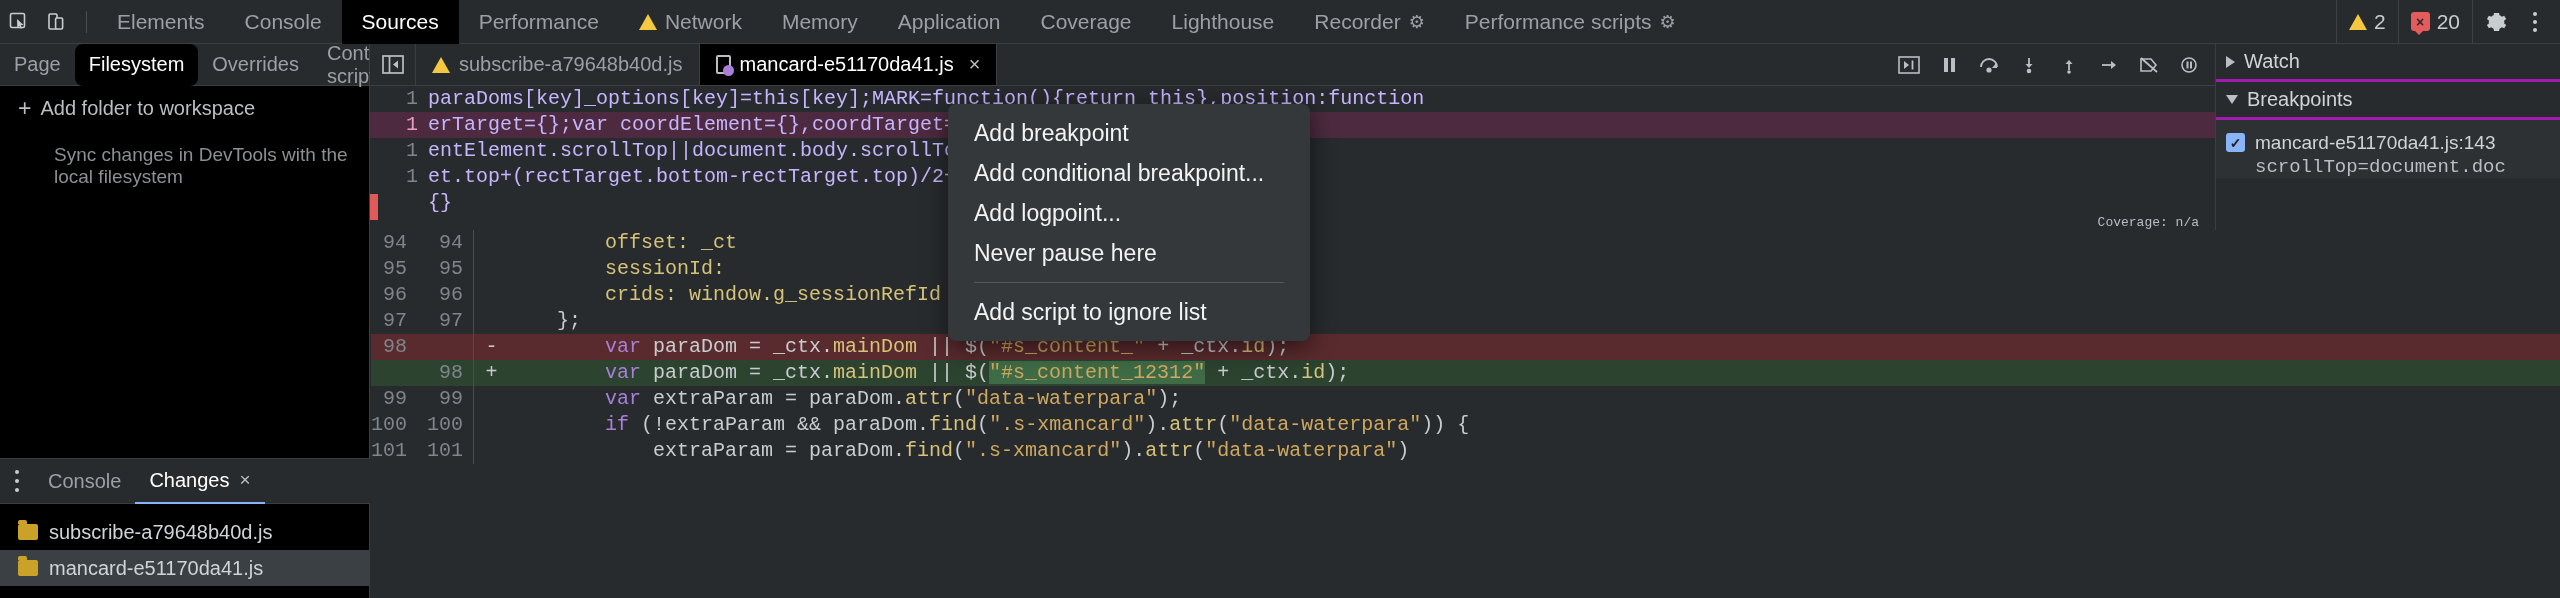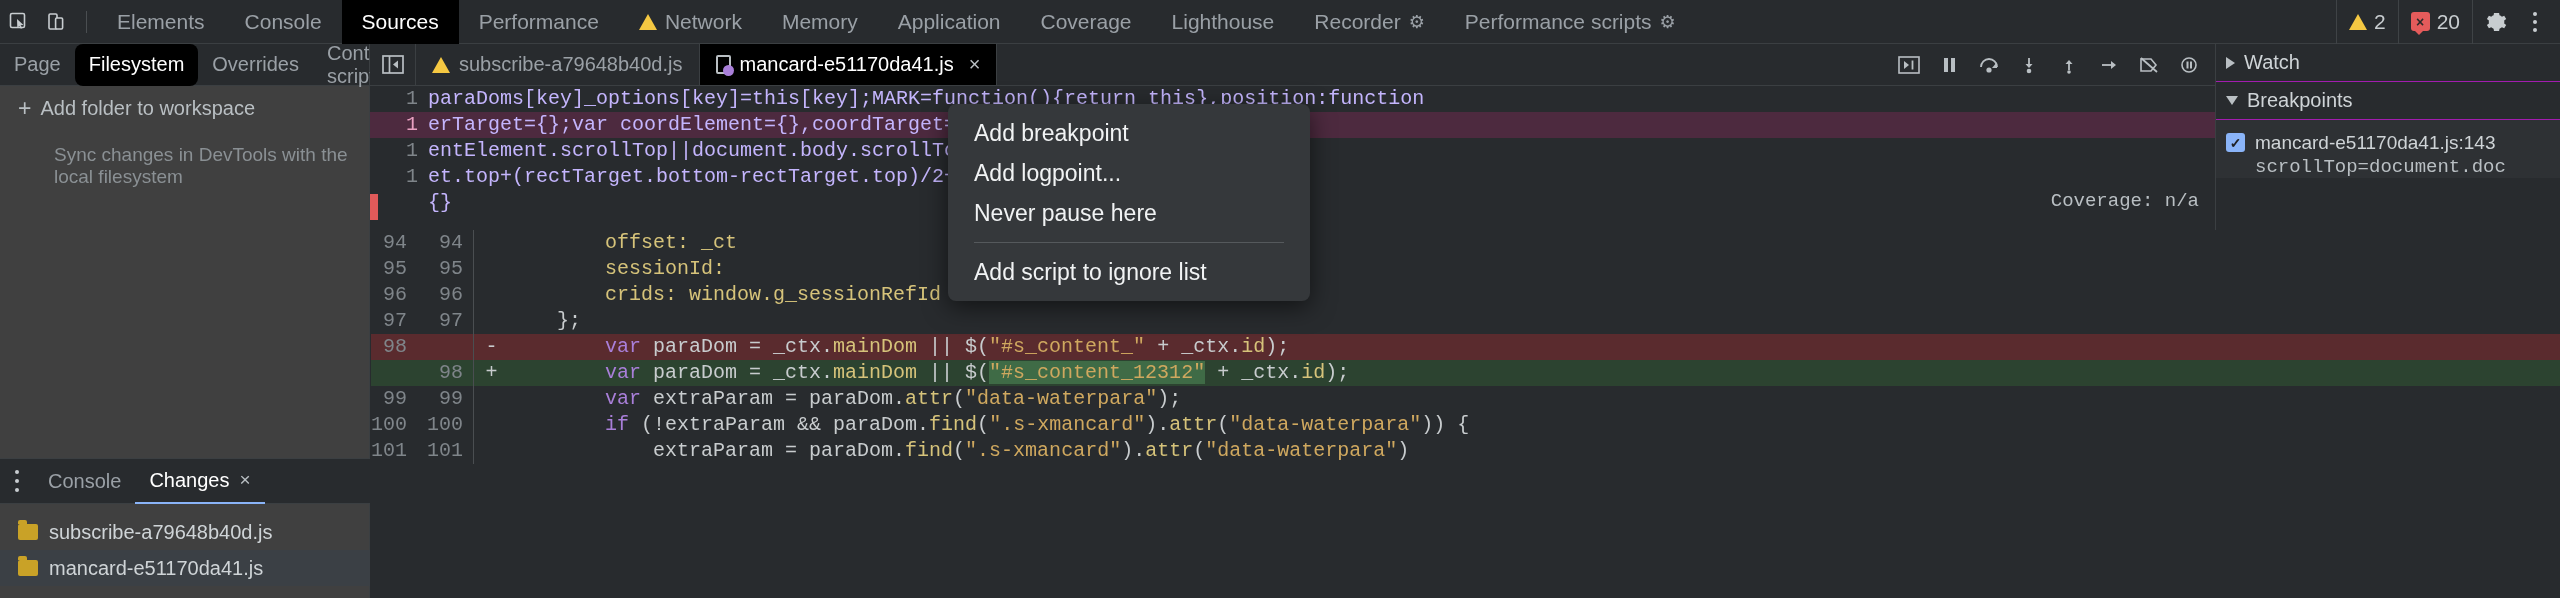--- a/index.html
+++ b/index.html
@@ -35,21 +35,21 @@
   #topbar-right { margin-left:auto; display:flex; align-items:center; height:44px; padding-right:8px; }
   .count-chip { display:flex; align-items:center; gap:7px; padding:0 12px; height:44px; font-size:21px; color:#c8cdd0; border-left:1px solid #3f4346; }
   .err-sq { width:19px;height:19px;background:#e45b5b;border-radius:3px;display:flex;align-items:center;justify-content:center;color:#2a2a2a;font-size:14px;font-weight:bold;position:relative;}
   .err-sq::after{content:"";position:absolute;bottom:-4px;left:3px;border-left:5px solid transparent;border-right:5px solid transparent;border-top:5px solid #e45b5b;}
   .gear { width:46px;height:44px;display:flex;align-items:center;justify-content:center;border-left:1px solid #3f4346;}
   .kebab { width:34px;height:44px;display:flex;flex-direction:column;align-items:center;justify-content:center;gap:4px;}
   .kebab i { width:4px;height:4px;background:#c8cdd0;border-radius:50%;display:block;}
 
   
   #main { display:flex; height:554px; }
-  #left { width:370px; background:#404040; border-right:1px solid #3b3f42; display:flex; flex-direction:column;}
+  #left { width:370px; background:#000000; border-right:1px solid #3b3f42; display:flex; flex-direction:column;}
   #center { flex:1; display:flex; flex-direction:column; min-width:0; position:relative;}
   #right { width:345px; background:#282b2e; border-left:1px solid #3b3f42;}
 
   
   #nav-tabs { height:42px; display:flex; align-items:center; background:#282b2e; border-bottom:1px solid #3b3f42;}
   .sub-tab { height:42px; padding:0 14px; display:flex; align-items:center; font-size:20px; color:#9aa0a6;}
   .sub-tab.active { background:#000; color:#fff;border-radius:8px;}
 
   #addfolder { height:44px; display:flex; align-items:center; gap:9px; padding:0 18px; font-size:20px; color:#b9bfc3;}
   .plus { font-size:23px; line-height:1; color:#b9bfc3;}
@@ -76,25 +76,25 @@
   .tabclose { font-size:20px; color:#b9bfc3; margin-left:6px;}
   .jsdoc { width:15px;height:19px; border:2px solid #b9bfc3; border-radius:2px; position:relative; flex:none;}
   .jsdoc .dot { position:absolute; right:-5px; bottom:-4px; width:11px;height:11px;border-radius:50%;background:#a97fd9;}
 
   
   #code { flex:1; background:#282b2e; position:relative; overflow:hidden; font-family:"Liberation Mono", monospace; font-size:20px; line-height:26px;}
   .cl { display:flex; white-space:pre;}
   .gut { width:58px; text-align:right; padding-right:10px; color:#7f858a; flex:none;}
   #code .codetext { color:#c4b5fd; }
 
-  #coverage { position:absolute; right:16px; top:102px; font-size:19px; color:#b9bfc3;}
+  #coverage { position:absolute; right:16px; top:124px; font-size:13px; color:#b9bfc3;}
   #bp-marker { position:absolute; left:0; width:8px; top:108px; height:26px; background:#e05a5a;}
 
   
-  .rs-head { height:38px; display:flex; align-items:center; gap:9px; padding:0 10px; font-size:20px; color:#cfd4d7; border-bottom:1px solid #a21caf;}
+  .rs-head { height:38px; display:flex; align-items:center; gap:9px; padding:0 10px; font-size:20px; color:#cfd4d7; border-bottom:3px solid #a21caf;}
   .tri { width:0;height:0;border-top:6px solid transparent;border-bottom:6px solid transparent;border-left:9px solid #b9bfc3;}
   .tri.open { border-left:6px solid transparent;border-right:6px solid transparent;border-top:9px solid #b9bfc3;border-bottom:0;}
   #bp-row { display:flex; gap:10px; padding:10px 10px 0 10px; background:#2e3134;}
   .cbx { width:19px;height:19px;background:#8ab4f8;border-radius:3px;display:flex;align-items:center;justify-content:center;color:#202124;font-size:14px;font-weight:bold;flex:none;margin-top:3px;}
   .bp-text { font-size:19px; color:#cfd4d7; line-height:26px;}
   .bp-sub { font-family:"Liberation Mono", monospace; font-size:19px; color:#b9bfc3;}
 
   
   #dbg-tools { display:flex; align-items:center; gap:0; margin-left:auto; padding-right:6px;}
   .dbg { width:40px; height:42px; display:flex; align-items:center; justify-content:center; color:#b9bfc3; font-size:19px;}
@@ -367,20 +367,23 @@
       <div class="cl" style="height: 26px;"><span class="gut" style="width: 46px;">100</span><span class="gut" style="width: 56px;">100</span><span style="width: 36px; text-align: center; flex: 0 0 auto; color: rgb(200, 204, 206); border-left: 1px solid rgb(74, 78, 81);"> </span><span style="white-space: pre;"><span style="color: rgb(200, 204, 206);">        </span><span style="color: rgb(169, 127, 217);">if</span><span style="color: rgb(200, 204, 206);"> (!extraParam &amp;&amp; paraDom.</span><span style="color: rgb(214, 195, 122);">find</span><span style="color: rgb(200, 204, 206);">(</span><span style="color: rgb(207, 168, 95);">".s-xmancard"</span><span style="color: rgb(200, 204, 206);">).</span><span style="color: rgb(214, 195, 122);">attr</span><span style="color: rgb(200, 204, 206);">(</span><span style="color: rgb(207, 168, 95);">"data-waterpara"</span><span style="color: rgb(200, 204, 206);">)) {</span></span></div>
       <div class="cl" style="height: 26px;"><span class="gut" style="width: 46px;">101</span><span class="gut" style="width: 56px;">101</span><span style="width: 36px; text-align: center; flex: 0 0 auto; color: rgb(200, 204, 206); border-left: 1px solid rgb(74, 78, 81);"> </span><span style="white-space: pre;"><span style="color: rgb(200, 204, 206);">            extraParam = paraDom.</span><span style="color: rgb(214, 195, 122);">find</span><span style="color: rgb(200, 204, 206);">(</span><span style="color: rgb(207, 168, 95);">".s-xmancard"</span><span style="color: rgb(200, 204, 206);">).</span><span style="color: rgb(214, 195, 122);">attr</span><span style="color: rgb(200, 204, 206);">(</span><span style="color: rgb(207, 168, 95);">"data-waterpara"</span><span style="color: rgb(200, 204, 206);">)</span></span></div>
     </div>
 </div>
 
 <div id="ctxmenu">
   <div class="ctx-item">
       <span>Add breakpoint</span>
     </div>
   <div class="ctx-item">
+      <span>Add conditional breakpoint...</span>
+    </div>
+  <div class="ctx-item">
       <span>Add logpoint...</span>
     </div>
   <div class="ctx-item">
       <span>Never pause here</span>
     </div>
   <div class="ctx-sep"></div>
   <div class="ctx-item">
       <span>Add script to ignore list</span>
     </div>
 </div>

